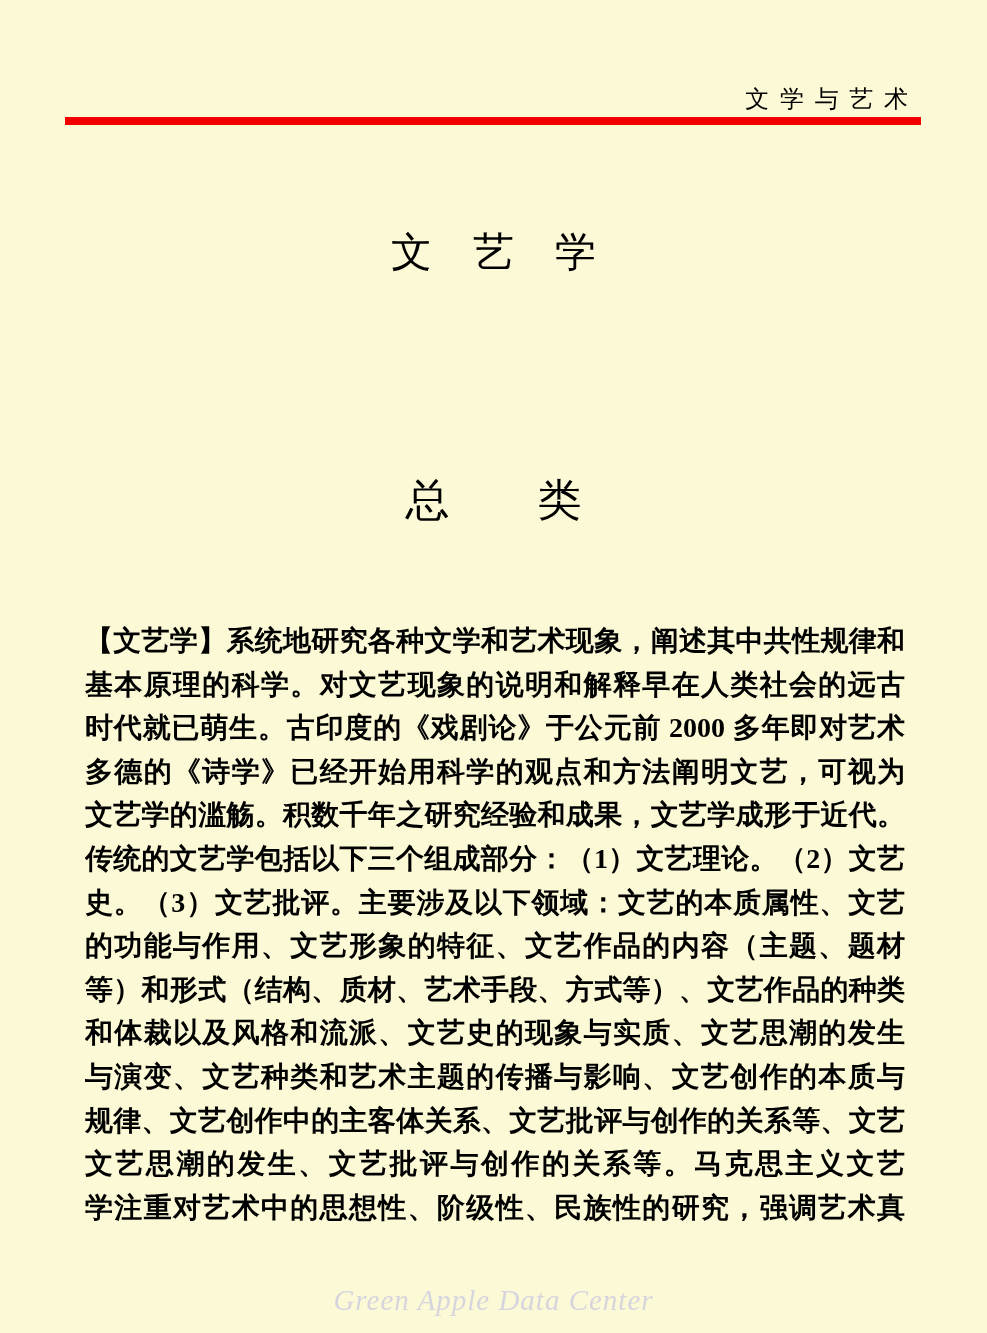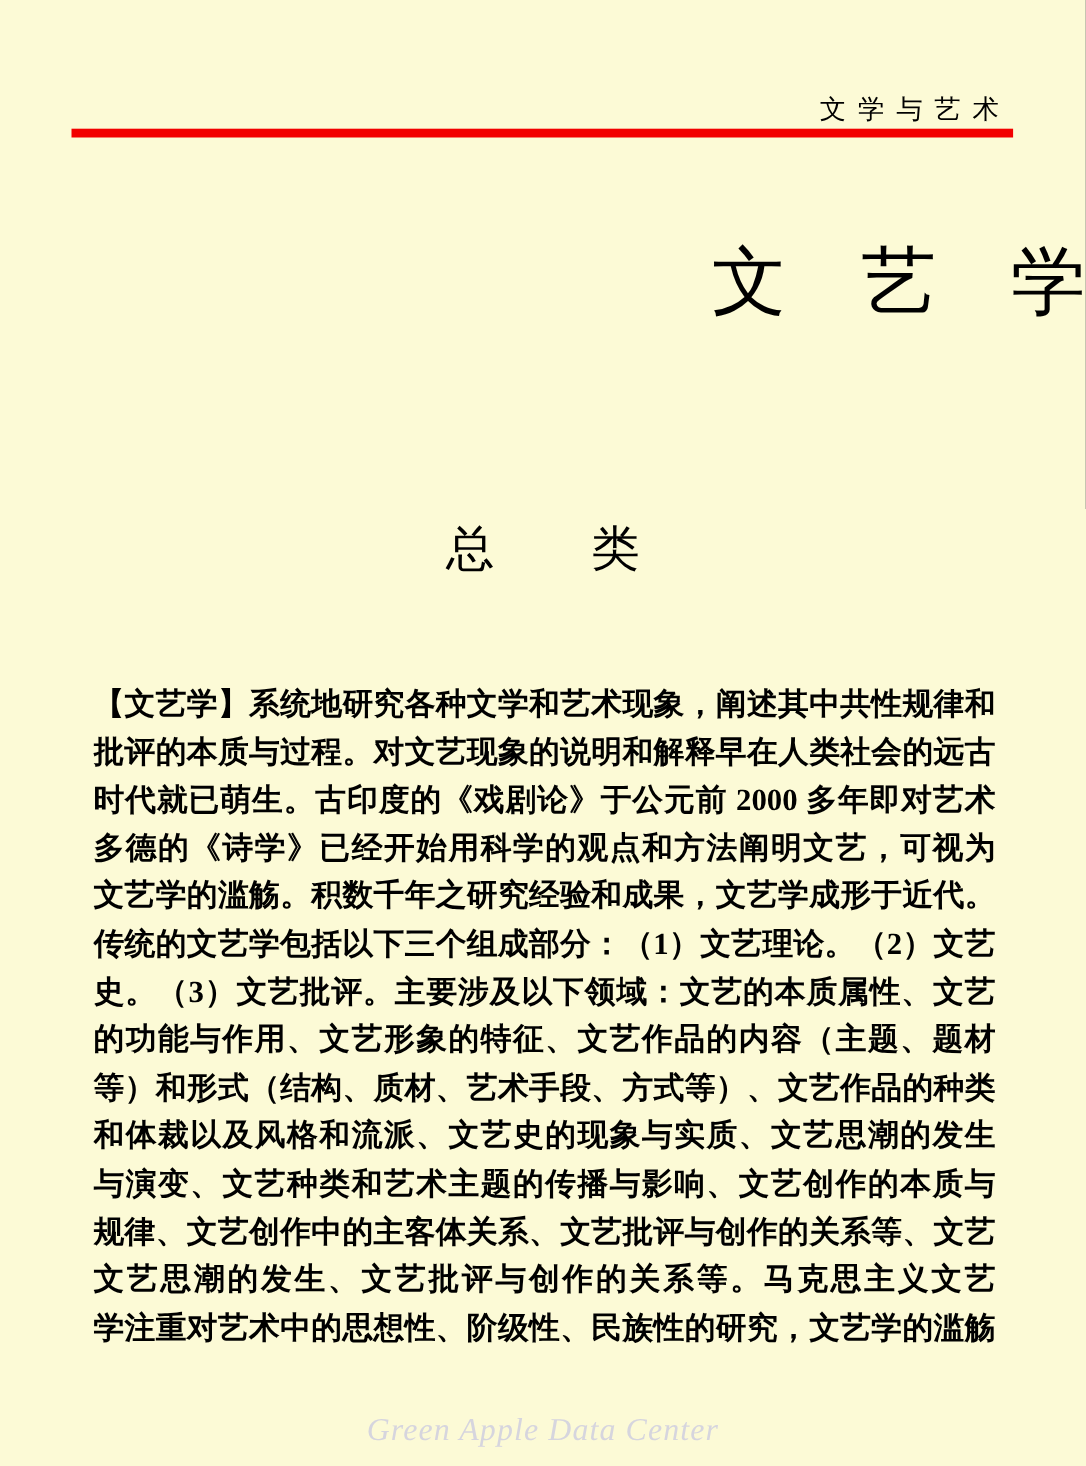--- a/index.html
+++ b/index.html
@@ -29,26 +29,26 @@
   .header-rule {
     position: absolute;
     top: 117px;
     left: 65px;
     right: 66px;
     height: 8px;
     background: var(--rule, #F20000);
   }
   .doc-title {
     position: absolute;
-    top: 216px;
+    top: 228px;
     left: 0;
     width: 100%;
     margin: 0;
-    text-align: right;
-    font-size: 68px;
+    text-align: center;
+    font-size: 41px;
     font-weight: 500;
     line-height: 1.2;
     white-space: pre;
   }
   .section-heading {
     position: absolute;
     top: 474px;
     left: 0;
     width: 100%;
     margin: 0;
@@ -97,30 +97,30 @@
   <div class="running-head">文 学 与 艺 术</div>
 
   <div class="header-rule"></div>
 
   <h1 class="doc-title">文　艺　学</h1>
 
   <h2 class="section-heading">总　　类</h2>
 
   <div class="body-text">
       <div class="line">【文艺学】系统地研究各种文学和艺术现象，阐述其中共性规律和</div>
-      <div class="line">批评的本质与过程。对文艺现象的说明和解释早在人类社会的远古</div>
+      <div class="line">基本原理的科学。对文艺现象的说明和解释早在人类社会的远古</div>
       <div class="line">时代就已萌生。古印度的《戏剧论》于公元前 2000 多年即对艺术</div>
       <div class="line">多德的《诗学》已经开始用科学的观点和方法阐明文艺，可视为</div>
       <div class="line">文艺学的滥觞。积数千年之研究经验和成果，文艺学成形于近代。</div>
       <div class="line">传统的文艺学包括以下三个组成部分：（1）文艺理论。（2）文艺</div>
       <div class="line">史。（3）文艺批评。主要涉及以下领域：文艺的本质属性、文艺</div>
       <div class="line">的功能与作用、文艺形象的特征、文艺作品的内容（主题、题材</div>
       <div class="line">等）和形式（结构、质材、艺术手段、方式等）、文艺作品的种类</div>
       <div class="line">和体裁以及风格和流派、文艺史的现象与实质、文艺思潮的发生</div>
       <div class="line">与演变、文艺种类和艺术主题的传播与影响、文艺创作的本质与</div>
       <div class="line">规律、文艺创作中的主客体关系、文艺批评与创作的关系等、文艺</div>
       <div class="line">文艺思潮的发生、文艺批评与创作的关系等。马克思主义文艺</div>
-      <div class="line">学注重对艺术中的思想性、阶级性、民族性的研究，文艺学的滥觞</div>
+      <div class="line">学注重对艺术中的思想性、阶级性、民族性的研究，强调艺术真</div>
     </div>
 
   <div class="watermark">Green Apple Data Center</div>
 
 </div>
 
 </body></html>

